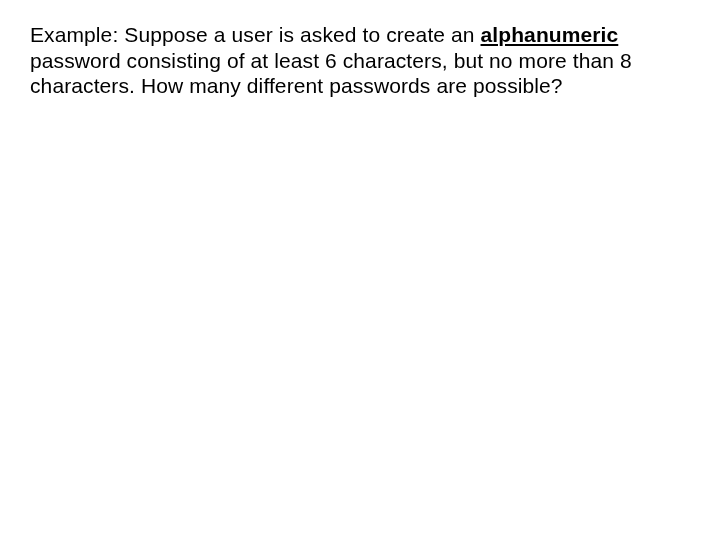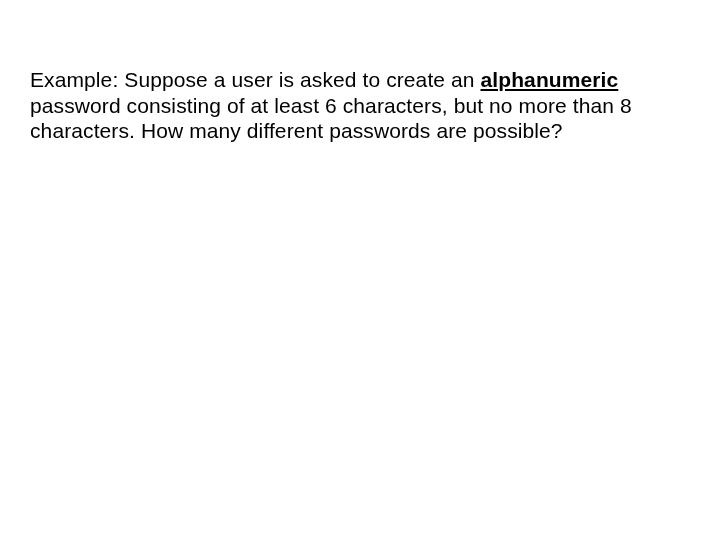--- a/index.html
+++ b/index.html
@@ -14,21 +14,20 @@
       width: 720px;
       height: 540px;
       padding: 22px 30px 30px 30px;
       position: relative;
     }
     .body-text {
       font-size: 21px;
       line-height: 1.22;
       color: #000000;
       letter-spacing: 0.1px;
-      margin-top: 45px;
     }
     .underline {
       text-decoration: underline;
     }
     .bold {
       font-weight: bold;
     }
   </style>
 </head>
 <body>

